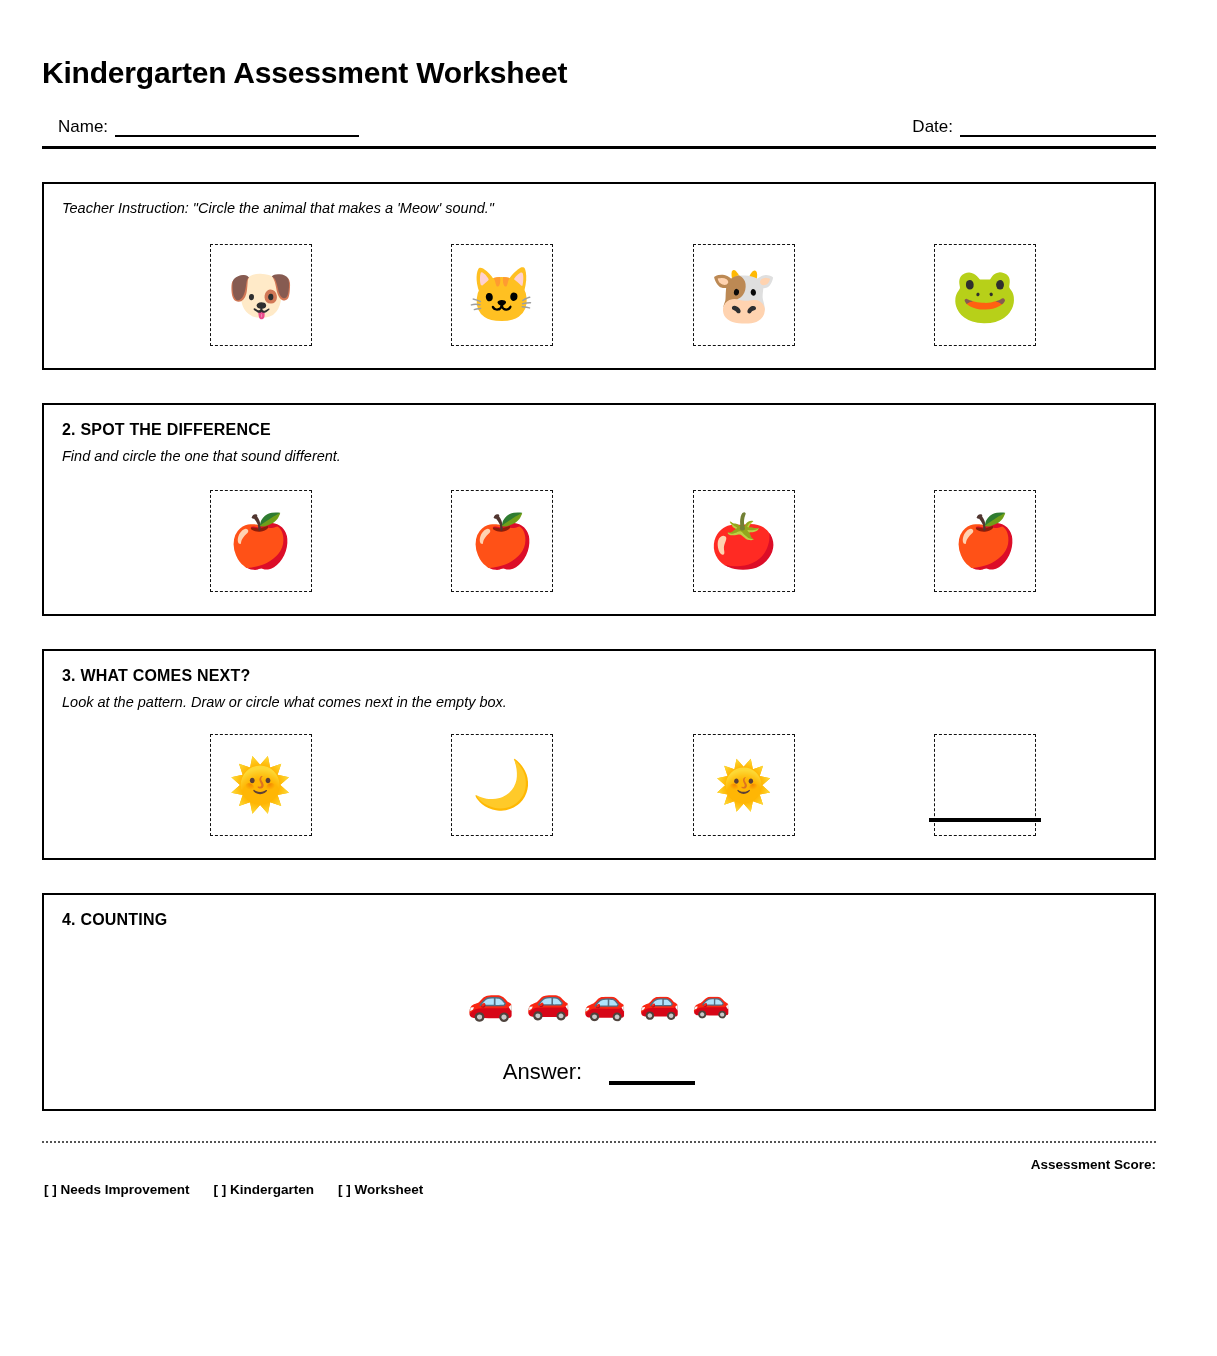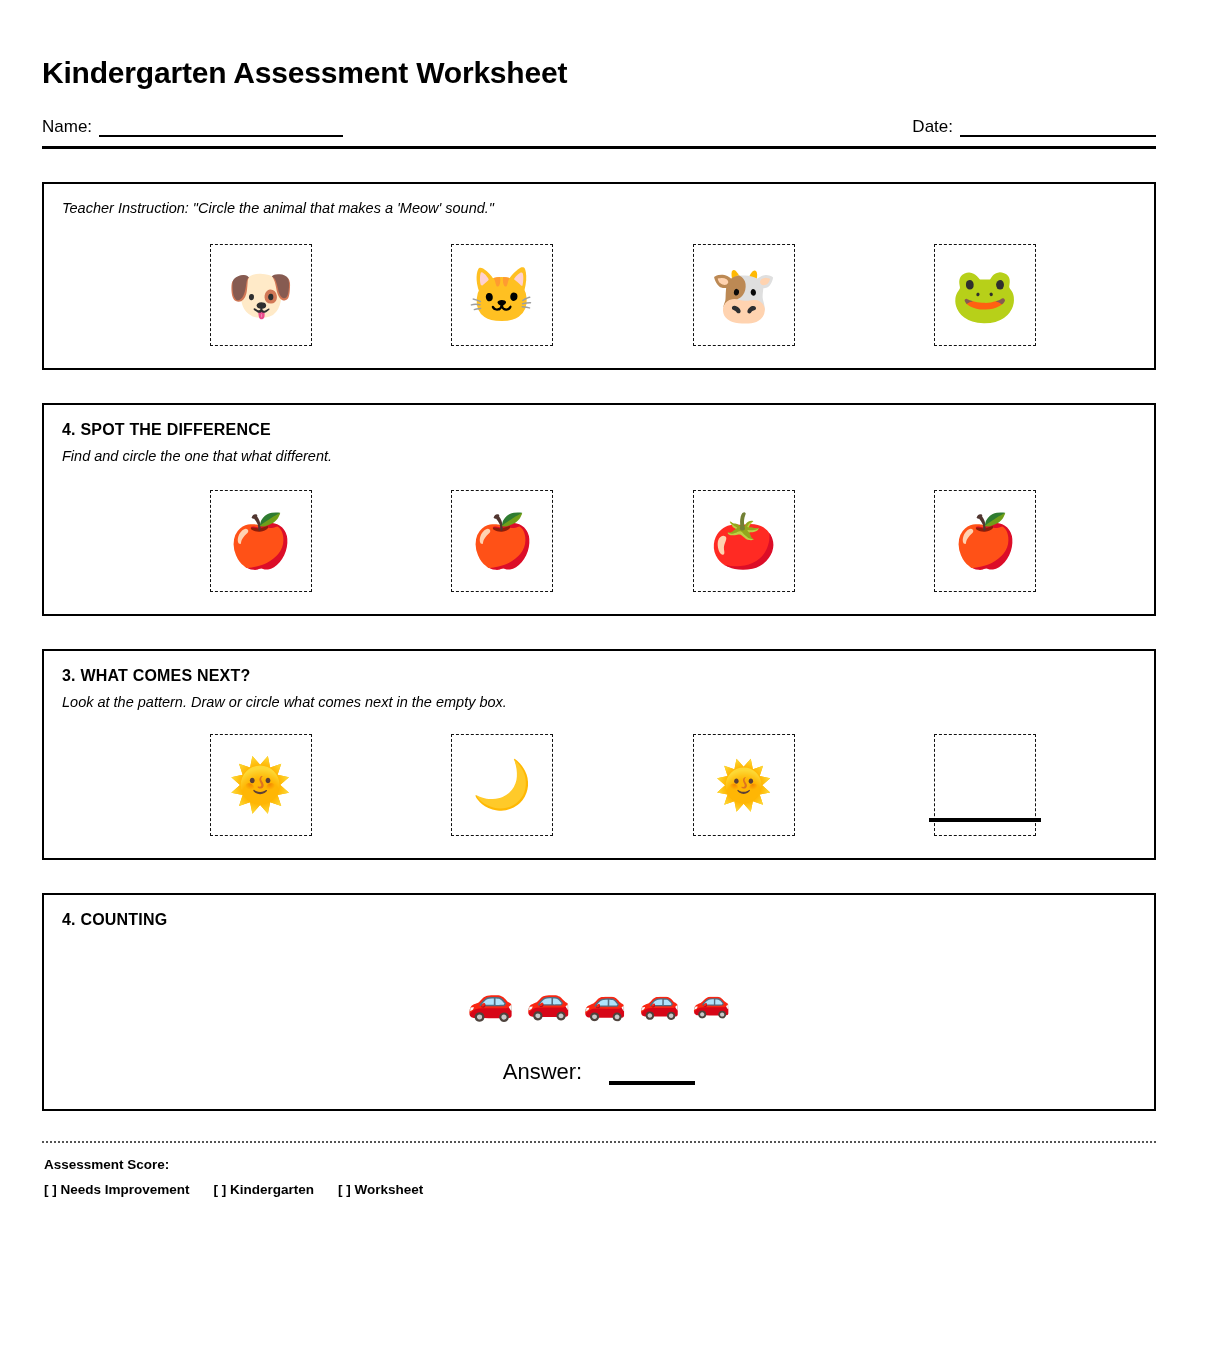--- a/index.html
+++ b/index.html
@@ -27,21 +27,21 @@
     font-weight: bold;
     letter-spacing: -0.2px;
     margin: 0 0 28px 2px;
     line-height: 1.1;
   }
   .id-row {
     display: flex;
     justify-content: space-between;
     align-items: flex-end;
     font-size: 17px;
-    margin: 0 2px 0 2px;
+    margin: 0 2px 0 18px;
     padding-bottom: 9px;
   }
   .field {
     display: flex;
     align-items: flex-end;
     white-space: nowrap;
   }
   .field-label { font-size: 17px; }
   .field-line {
     display: inline-block;
@@ -154,20 +154,21 @@
     height: 16px;
     border-bottom: 4px solid #000;
     margin-left: 10px;
   }
 
   
   .footer {
     margin: 30px 2px 0 2px;
     border-top: 2px dotted #555;
     padding-top: 14px;
+    text-align: right;
   }
   .footer-title {
     font-size: 13.5px;
     font-weight: bold;
     margin: 0 0 10px 2px;
   }
   .footer-options {
     display: flex;
     font-size: 13.5px;
     margin-left: 2px;
@@ -214,22 +215,22 @@
       </div>
       <div class="item-cell">
         <div class="item-box">
           <span class="emoji">🐸</span>
         </div>
       </div>
     </div>
   </div>
 
   <div class="section sec2">
-    <div class="section-title">4. SPOT THE DIFFERENCE</div>
-    <div class="section-instruction">Find and circle the one that what different.</div>
+    <div class="section-title">2. SPOT THE DIFFERENCE</div>
+    <div class="section-instruction">Find and circle the one that sound different.</div>
     <div class="item-row">
       <div class="item-cell">
         <div class="item-box">
           <span class="emoji">🍎</span>
         </div>
       </div>
       <div class="item-cell">
         <div class="item-box">
           <span class="emoji">🍎</span>
         </div>

